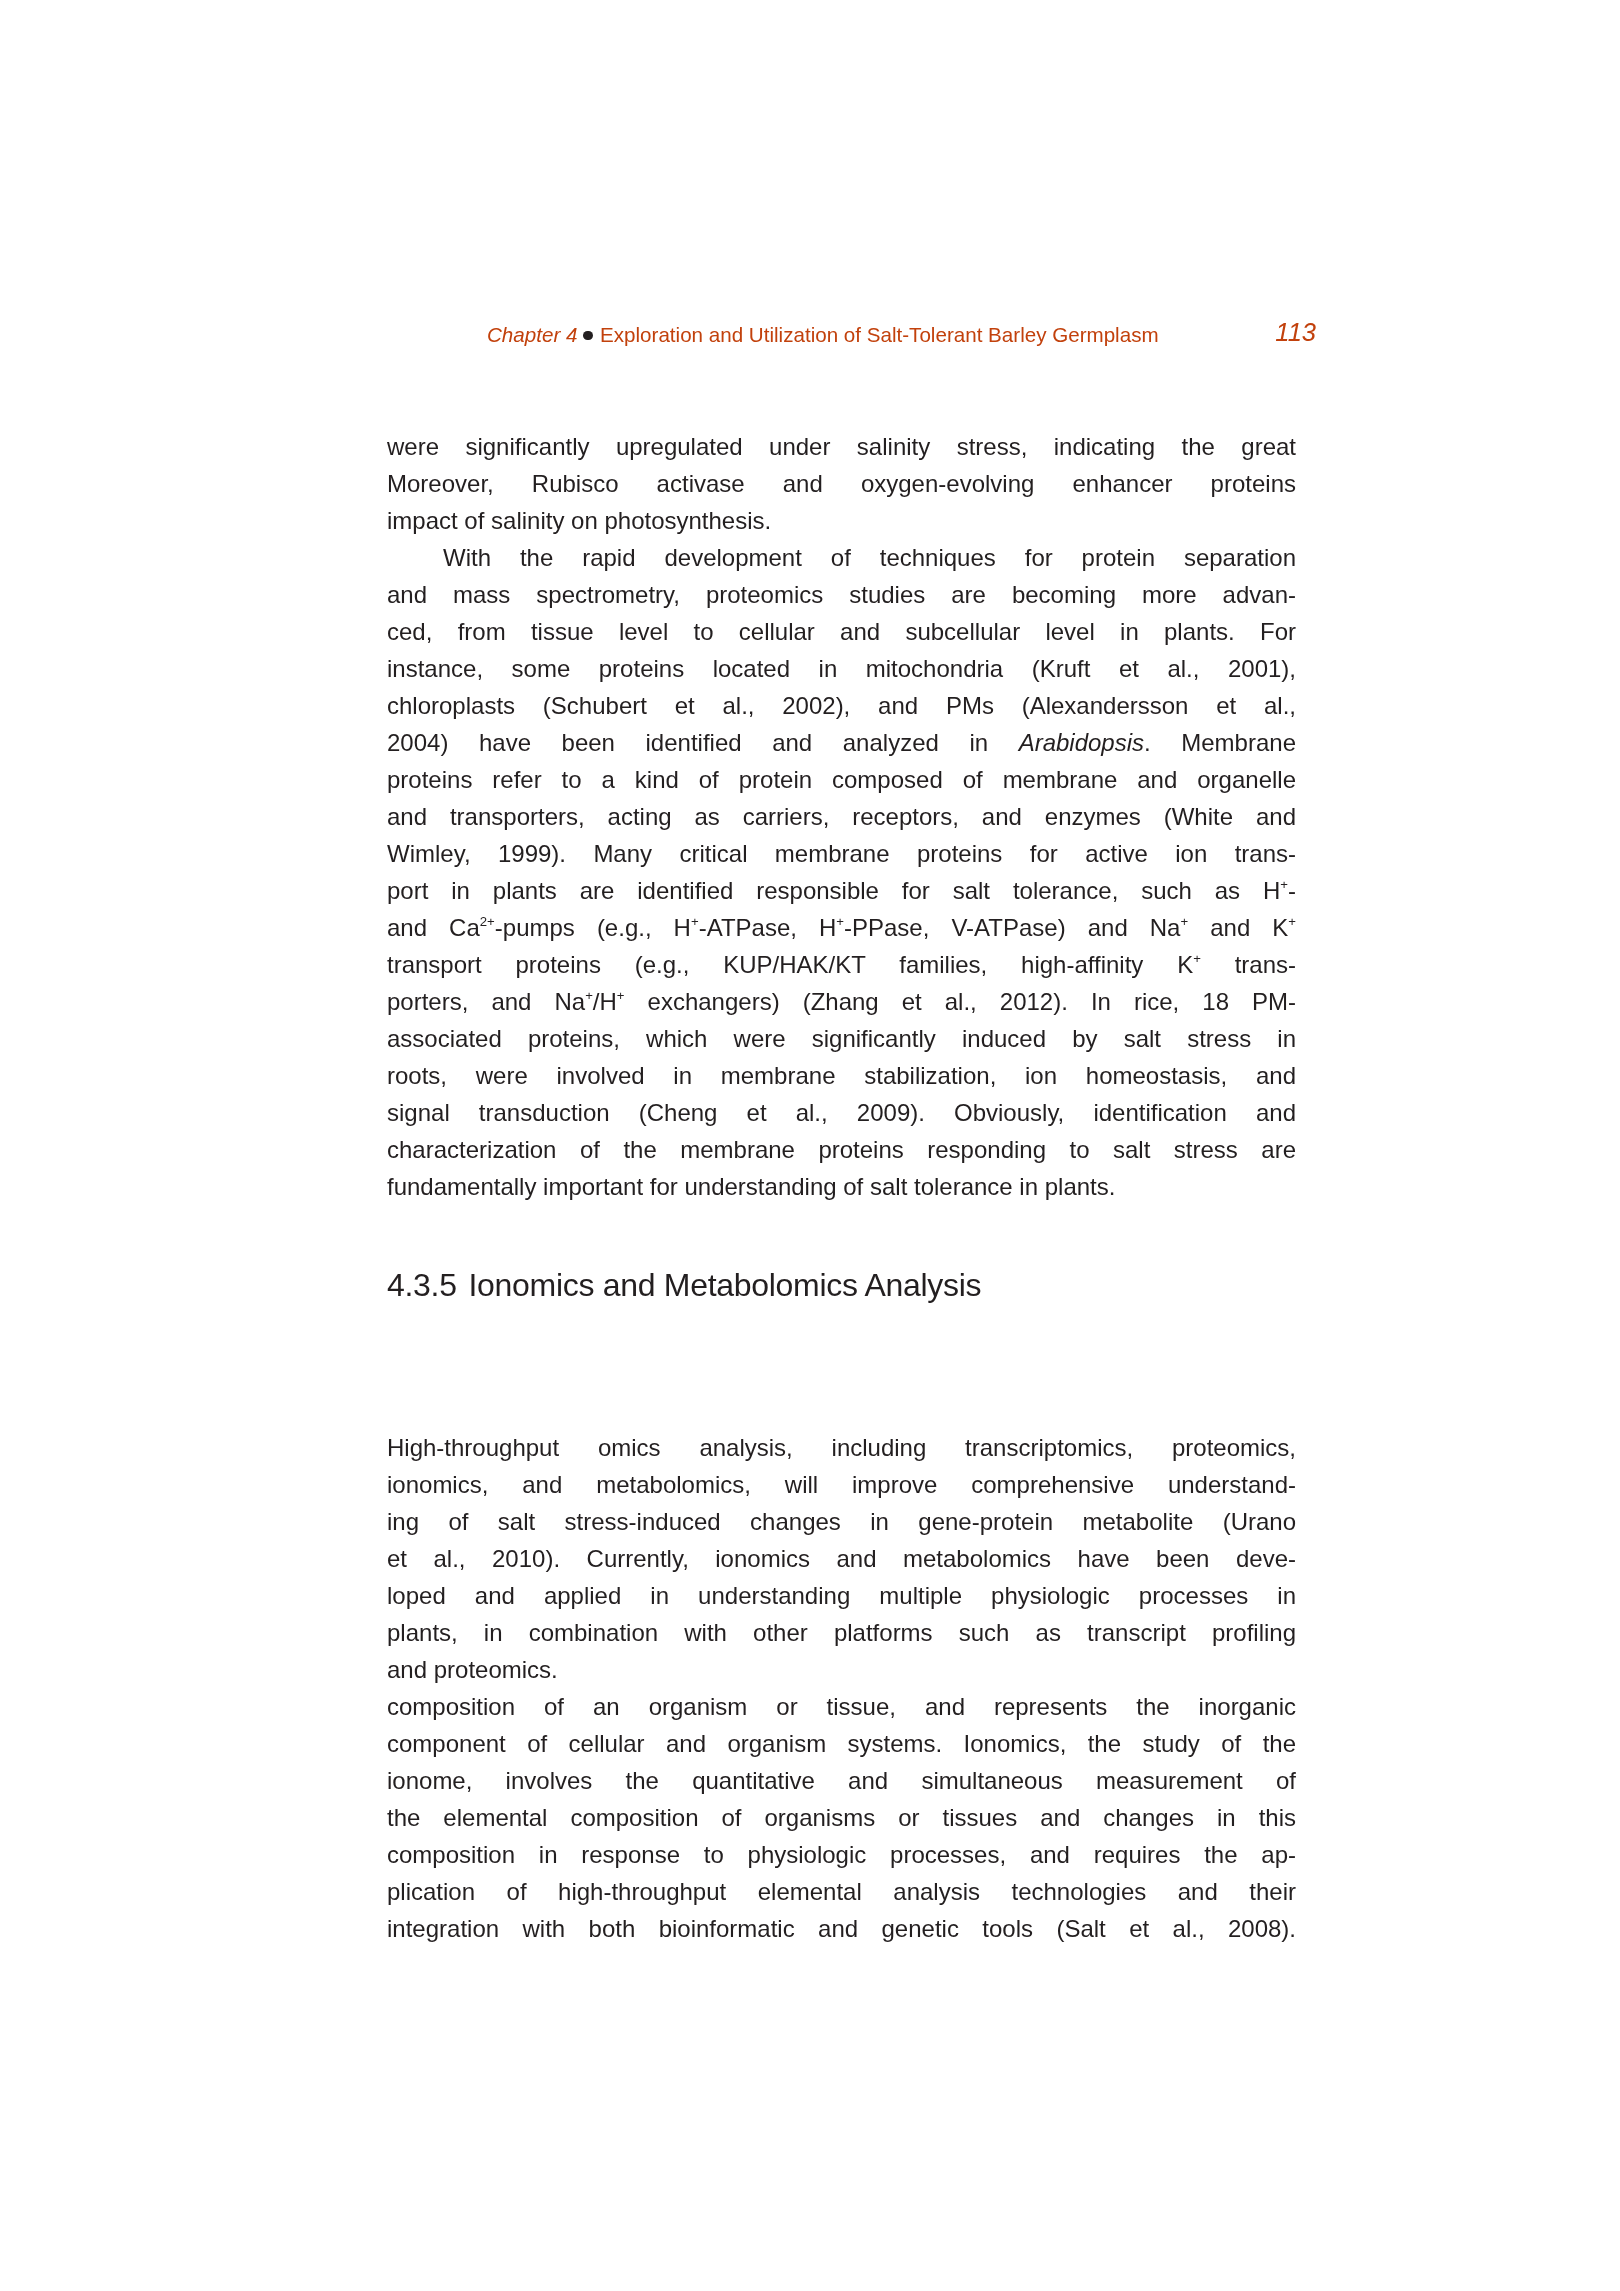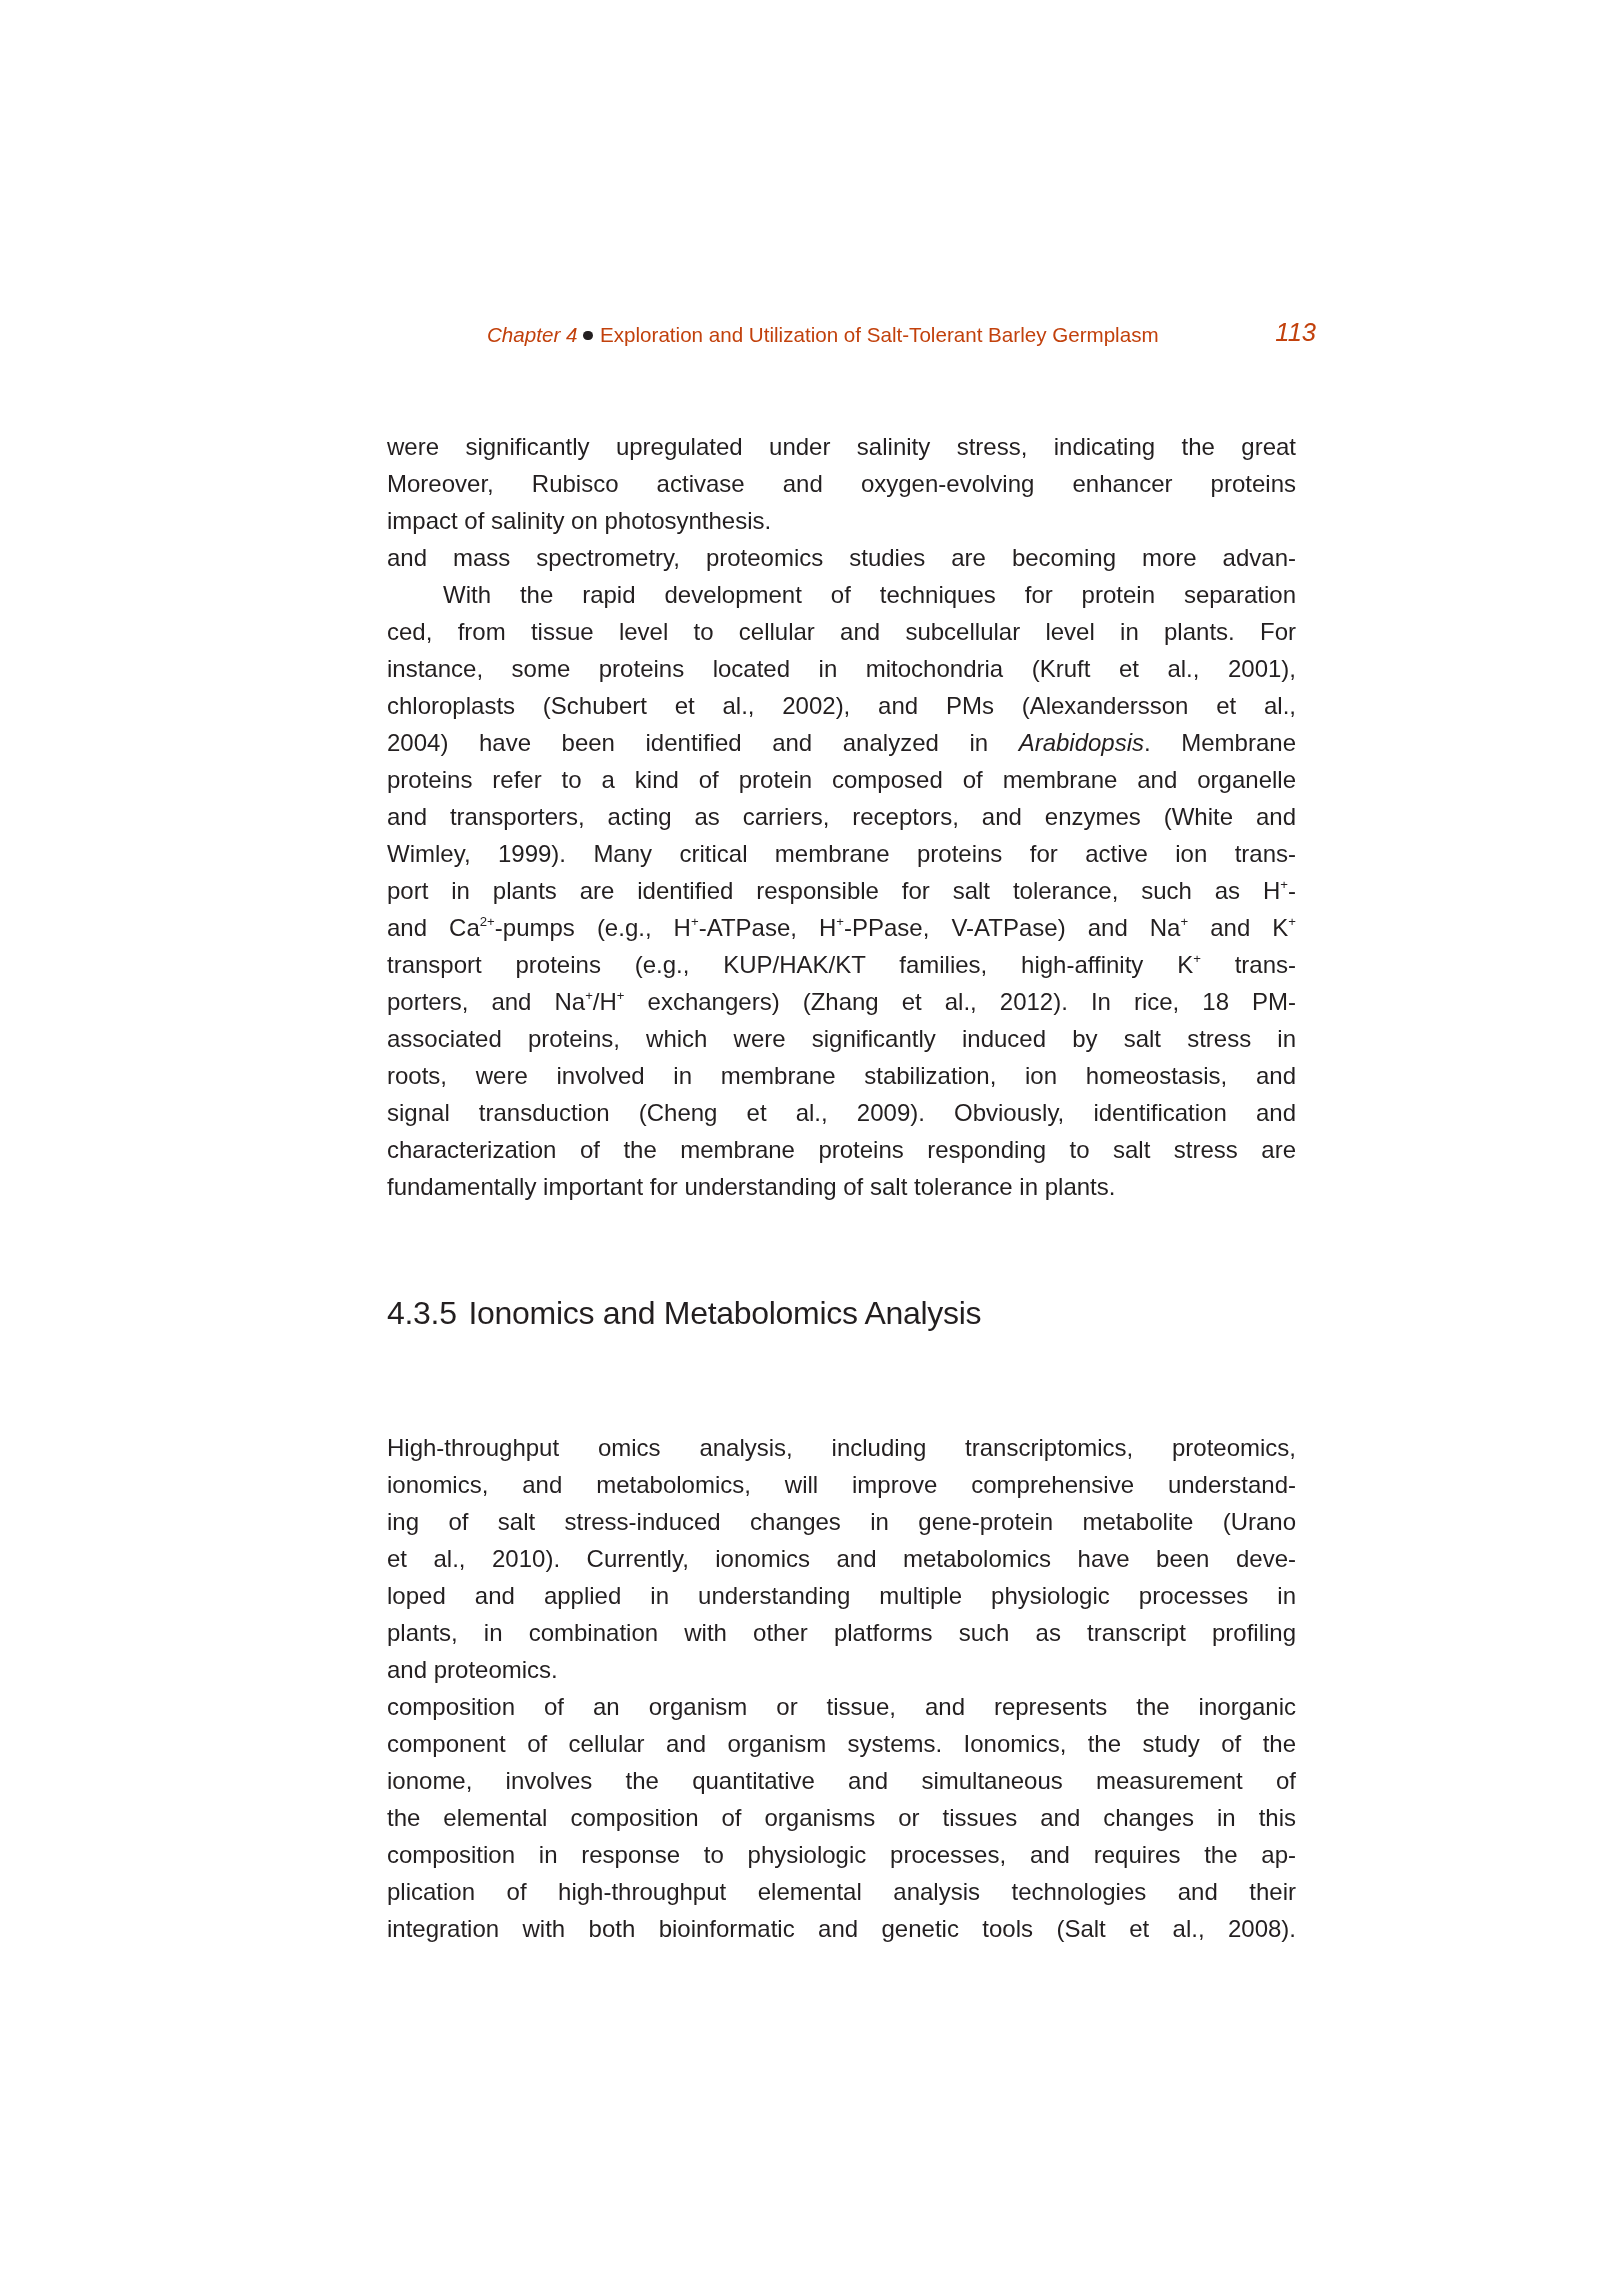--- a/index.html
+++ b/index.html
@@ -54,21 +54,21 @@
     text-align: justify;
     hyphens: manual;
   }
   .text-block p {
     margin: 0;
   }
   .block-1 { top: 428px; }
   .section-heading {
     position: absolute;
     left: 387px;
-    top: 1292px;
+    top: 1264px;
     font-size: 32px;
     line-height: 43px;
     white-space: nowrap;
     letter-spacing: -0.3px;
   }
   .section-heading .sec-num {
     margin-right: 11.8px;
   }
   .block-2 { top: 1429px; }
   sup {
@@ -88,22 +88,22 @@
   <span class="page-number">113</span>
 </div>
 
 <div class="text-block block-1">
   <p>
     <span class="line">were significantly upregulated under salinity stress, indicating the great</span>
     <span class="line">Moreover, Rubisco activase and oxygen-evolving enhancer proteins</span>
     <span class="line last">impact of salinity on photosynthesis.</span>
   </p>
   <p>
+    <span class="line" style="padding-left:56px">With the rapid development of techniques for protein separation</span>
     <span class="line">and mass spectrometry, proteomics studies are becoming more advan-</span>
-    <span class="line" style="padding-left:56px">With the rapid development of techniques for protein separation</span>
     <span class="line">ced, from tissue level to cellular and subcellular level in plants. For</span>
     <span class="line">instance, some proteins located in mitochondria (Kruft et al., 2001),</span>
     <span class="line">chloroplasts (Schubert et al., 2002), and PMs (Alexandersson et al.,</span>
     <span class="line"><span>2004) have been identified and analyzed in </span><em>Arabidopsis</em><span>. Membrane</span></span>
     <span class="line">proteins refer to a kind of protein composed of membrane and organelle</span>
     <span class="line">and transporters, acting as carriers, receptors, and enzymes (White and</span>
     <span class="line">Wimley, 1999). Many critical membrane proteins for active ion trans-</span>
     <span class="line"><span>port in plants are identified responsible for salt tolerance, such as H</span><sup>+</sup><span>-</span></span>
     <span class="line"><span>and Ca</span><sup>2+</sup><span>-pumps (e.g., H</span><sup>+</sup><span>-ATPase, H</span><sup>+</sup><span>-PPase, V-ATPase) and Na</span><sup>+</sup><span> and K</span><sup>+</sup></span>
     <span class="line"><span>transport proteins (e.g., KUP/HAK/KT families, high-affinity K</span><sup>+</sup><span> trans-</span></span>

